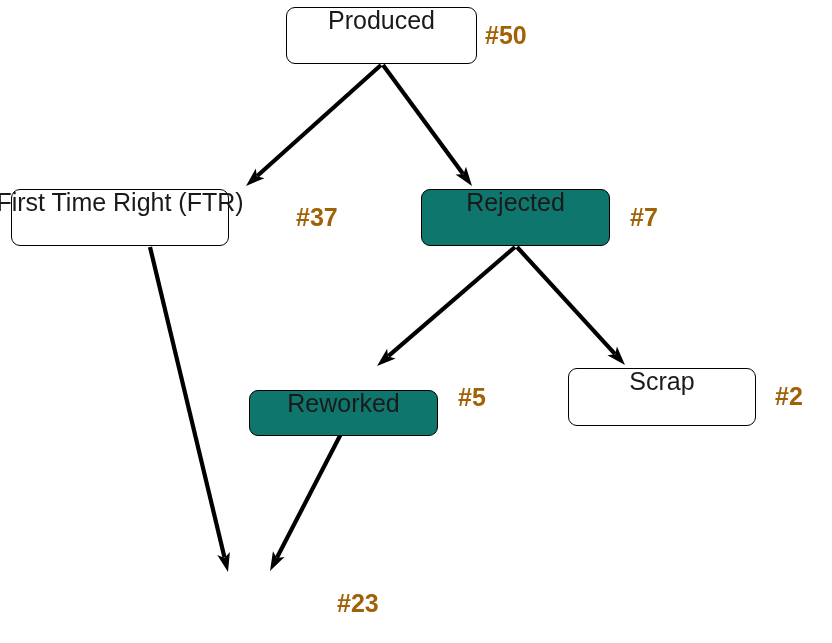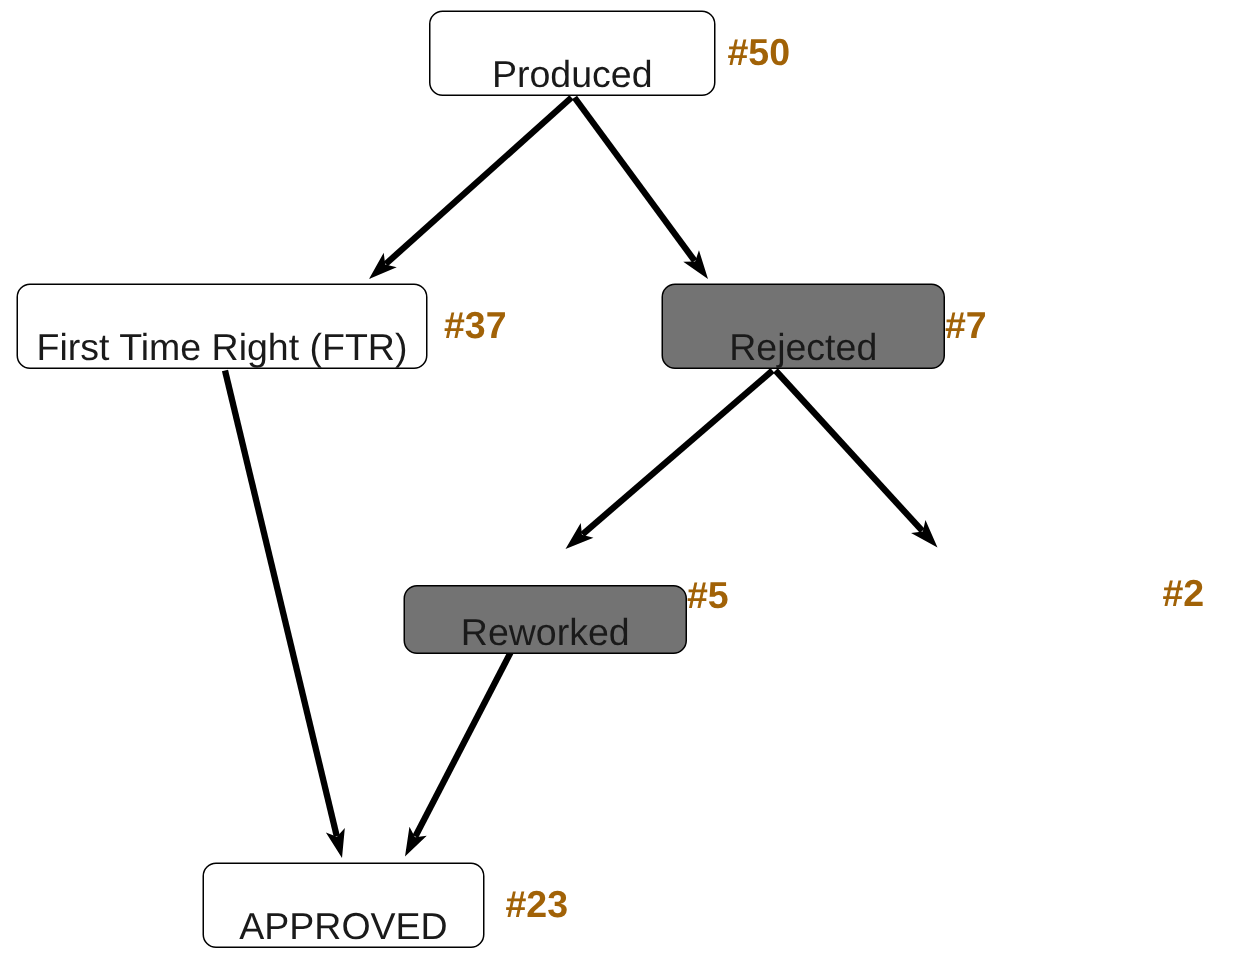--- a/index.html
+++ b/index.html
@@ -24,27 +24,26 @@
     width: 832px;
     height: 643px;
     pointer-events: none;
   }
   .node {
     position: absolute;
     box-sizing: border-box;
     border: 1.4px solid #000000;
     border-radius: 9px;
     display: flex;
-    align-items: flex-end;
+    align-items: flex-start;
     justify-content: center;
     background: #ffffff;
   }
   .node.shaded {
-    background: #737373;
-    margin-left: 20px;
+    background: #0f766e;
   }
   .node-label {
     font-family: "Liberation Sans", sans-serif;
     font-size: 25px;
     color: #1a1a1a;
     line-height: 1;
     white-space: nowrap;
   }
   .count-label {
     position: absolute;
@@ -86,35 +85,35 @@
         <line x1="344" y1="428" x2="276.89387804389435" y2="557.6780464827448" stroke="#000000" stroke-width="4.2" stroke-linecap="butt"></line>
         <polygon points="270,571 272.9593989981222,551.1381783924558 276.6640821090979,558.1221115999866 284.50509204641014,557.1128726971642" fill="#000000"></polygon>
       </g>
     </svg>
 
   <div class="node" style="left: 286px; top: 7px; width: 191px; height: 57px;">
     <span class="node-label">Produced</span>
   </div>
   <div class="count-label" style="left: 485px; top: 23px;">#50</div>
 
-  <div class="node" style="left: 11px; top: 189px; width: 274px; height: 57px;">
+  <div class="node" style="left: 11px; top: 189px; width: 218px; height: 57px;">
     <span class="node-label">First Time Right (FTR)</span>
   </div>
   <div class="count-label" style="left: 296px; top: 205px;">#37</div>
 
   <div class="node shaded" style="left: 421px; top: 189px; width: 189px; height: 57px;">
     <span class="node-label">Rejected</span>
   </div>
   <div class="count-label" style="left: 630px; top: 205px;">#7</div>
 
   <div class="node shaded" style="left: 249px; top: 390px; width: 189px; height: 46px;">
     <span class="node-label">Reworked</span>
   </div>
   <div class="count-label" style="left: 458px; top: 385px;">#5</div>
 
+  <div class="node" style="left: 568px; top: 368px; width: 188px; height: 58px;">
+    <span class="node-label">Scrap</span>
+  </div>
   <div class="count-label" style="left: 775px; top: 384px;">#2</div>
 
-  <div class="node" style="left: 135px; top: 575px; width: 188px; height: 57px;">
-    <span class="node-label">APPROVED</span>
-  </div>
   <div class="count-label" style="left: 337px; top: 591px;">#23</div>
 
 </div>
 
 </body></html>

